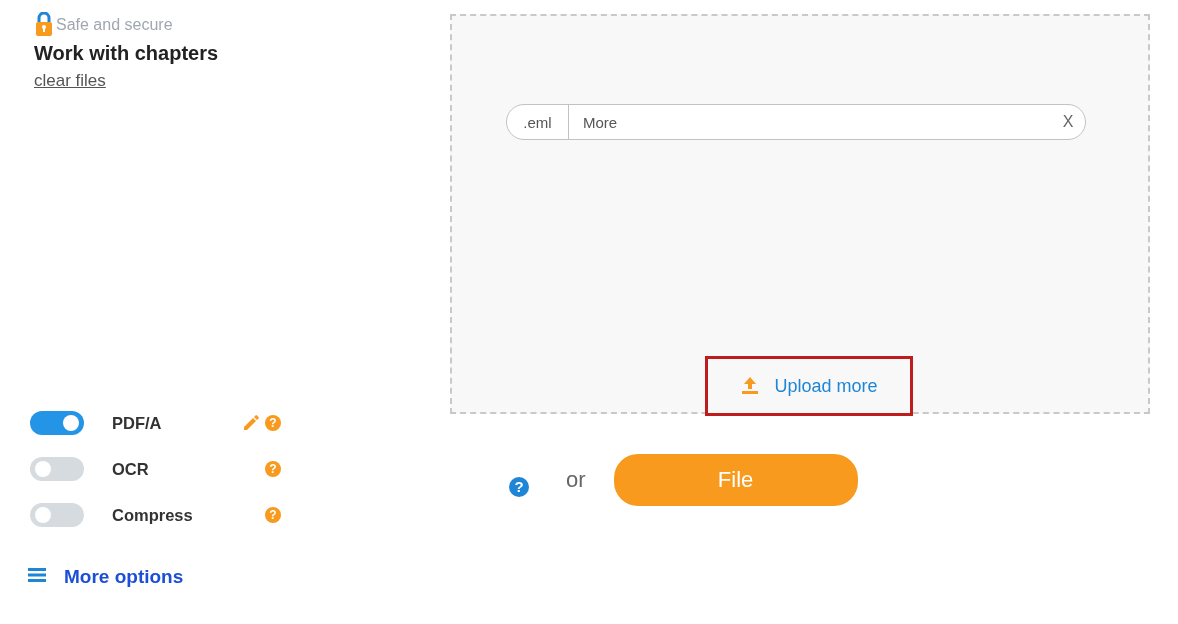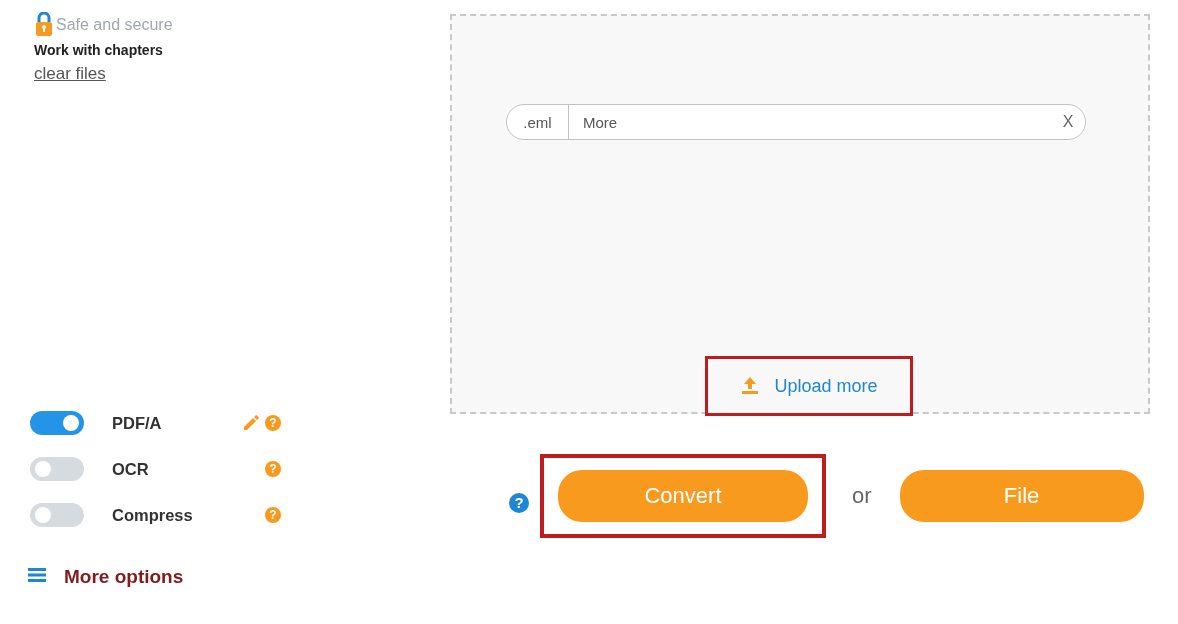--- a/index.html
+++ b/index.html
@@ -14,21 +14,21 @@
     height: 624px;
     position: relative;
   }
   .container { display: flex; width: 100%; height: 100%; }
   .left-col { width: 450px; padding: 12px 0 0 34px; position: relative; }
   .right-col { flex: 1; position: relative; }
 
   .lock-row { display: flex; align-items: center; gap: 2px; margin-bottom: 3px; }
   .lock-icon svg { display: block; }
   .safe-text { color: #a0a7b0; font-size: 16px; }
-  .chapters-text { font-weight: 600; font-size: 14px; color: #222; margin: 4px 0 6px 0; }
+  .chapters-text { font-weight: 600; font-size: 20px; color: #222; margin: 4px 0 6px 0; }
   .clear-files { color: #555; font-size: 17px; text-decoration: underline; }
 
   .toggle-rows { position: absolute; left: 30px; top: 400px; width: 360px; }
   .toggle-row { display: flex; align-items: center; height: 46px; }
   .toggle {
     width: 54px; height: 24px; border-radius: 12px; position: relative;
     background: #d6dbdf; cursor: pointer;
   }
   .toggle .knob {
     position: absolute; width: 16px; height: 16px; border-radius: 50%;
@@ -39,21 +39,21 @@
   .toggle-label { margin-left: 28px; font-weight: 600; font-size: 16.5px; color: #333; width: 130px; }
   .row-actions { display: flex; gap: 4px; align-items: center; }
   .help-icon, .edit-icon {
     color: #f79a1e; font-weight: 700; display: inline-flex;
     align-items: center; justify-content: center;
   }
   .help-icon svg, .edit-icon svg { display: block; }
 
   .more-options-row {
     position: absolute; left: 28px; top: 566px;
-    display: flex; align-items: flex-end; gap: 18px; color: #7f1d1d;
+    display: flex; align-items: flex-end; gap: 18px; color: #1d4ed8;
     font-weight: 700; font-size: 19px;
   }
 
   .dropzone {
     position: absolute; left: 0; top: 14px; width: 700px; height: 400px;
     border: 2px dashed #c7cacc; background: #f8f8f8;
   }
   .file-pill {
     position: absolute; left: 54px; top: 88px; width: 580px; height: 36px;
     border: 1px solid #bfc3c6; border-radius: 18px; background: #fff;
@@ -196,20 +196,17 @@
       </div>
     </div>
 
     <div class="actions-row">
       <span class="help-blue">
         <svg width="22" height="22" viewBox="0 0 22 22">
             <circle cx="11" cy="11" r="10" fill="#1f86d6"></circle>
             <text x="11" y="16" text-anchor="middle" font-size="15" font-weight="700" fill="#fff">?</text>
           </svg>
       </span>
-      <div class="convert-box">
-        <button class="btn-orange btn-convert">Convert</button>
-      </div>
       <span class="or-text">or</span>
       <button class="btn-orange btn-merge">File</button>
     </div>
   </div>
 </div>
 
 </body></html>

